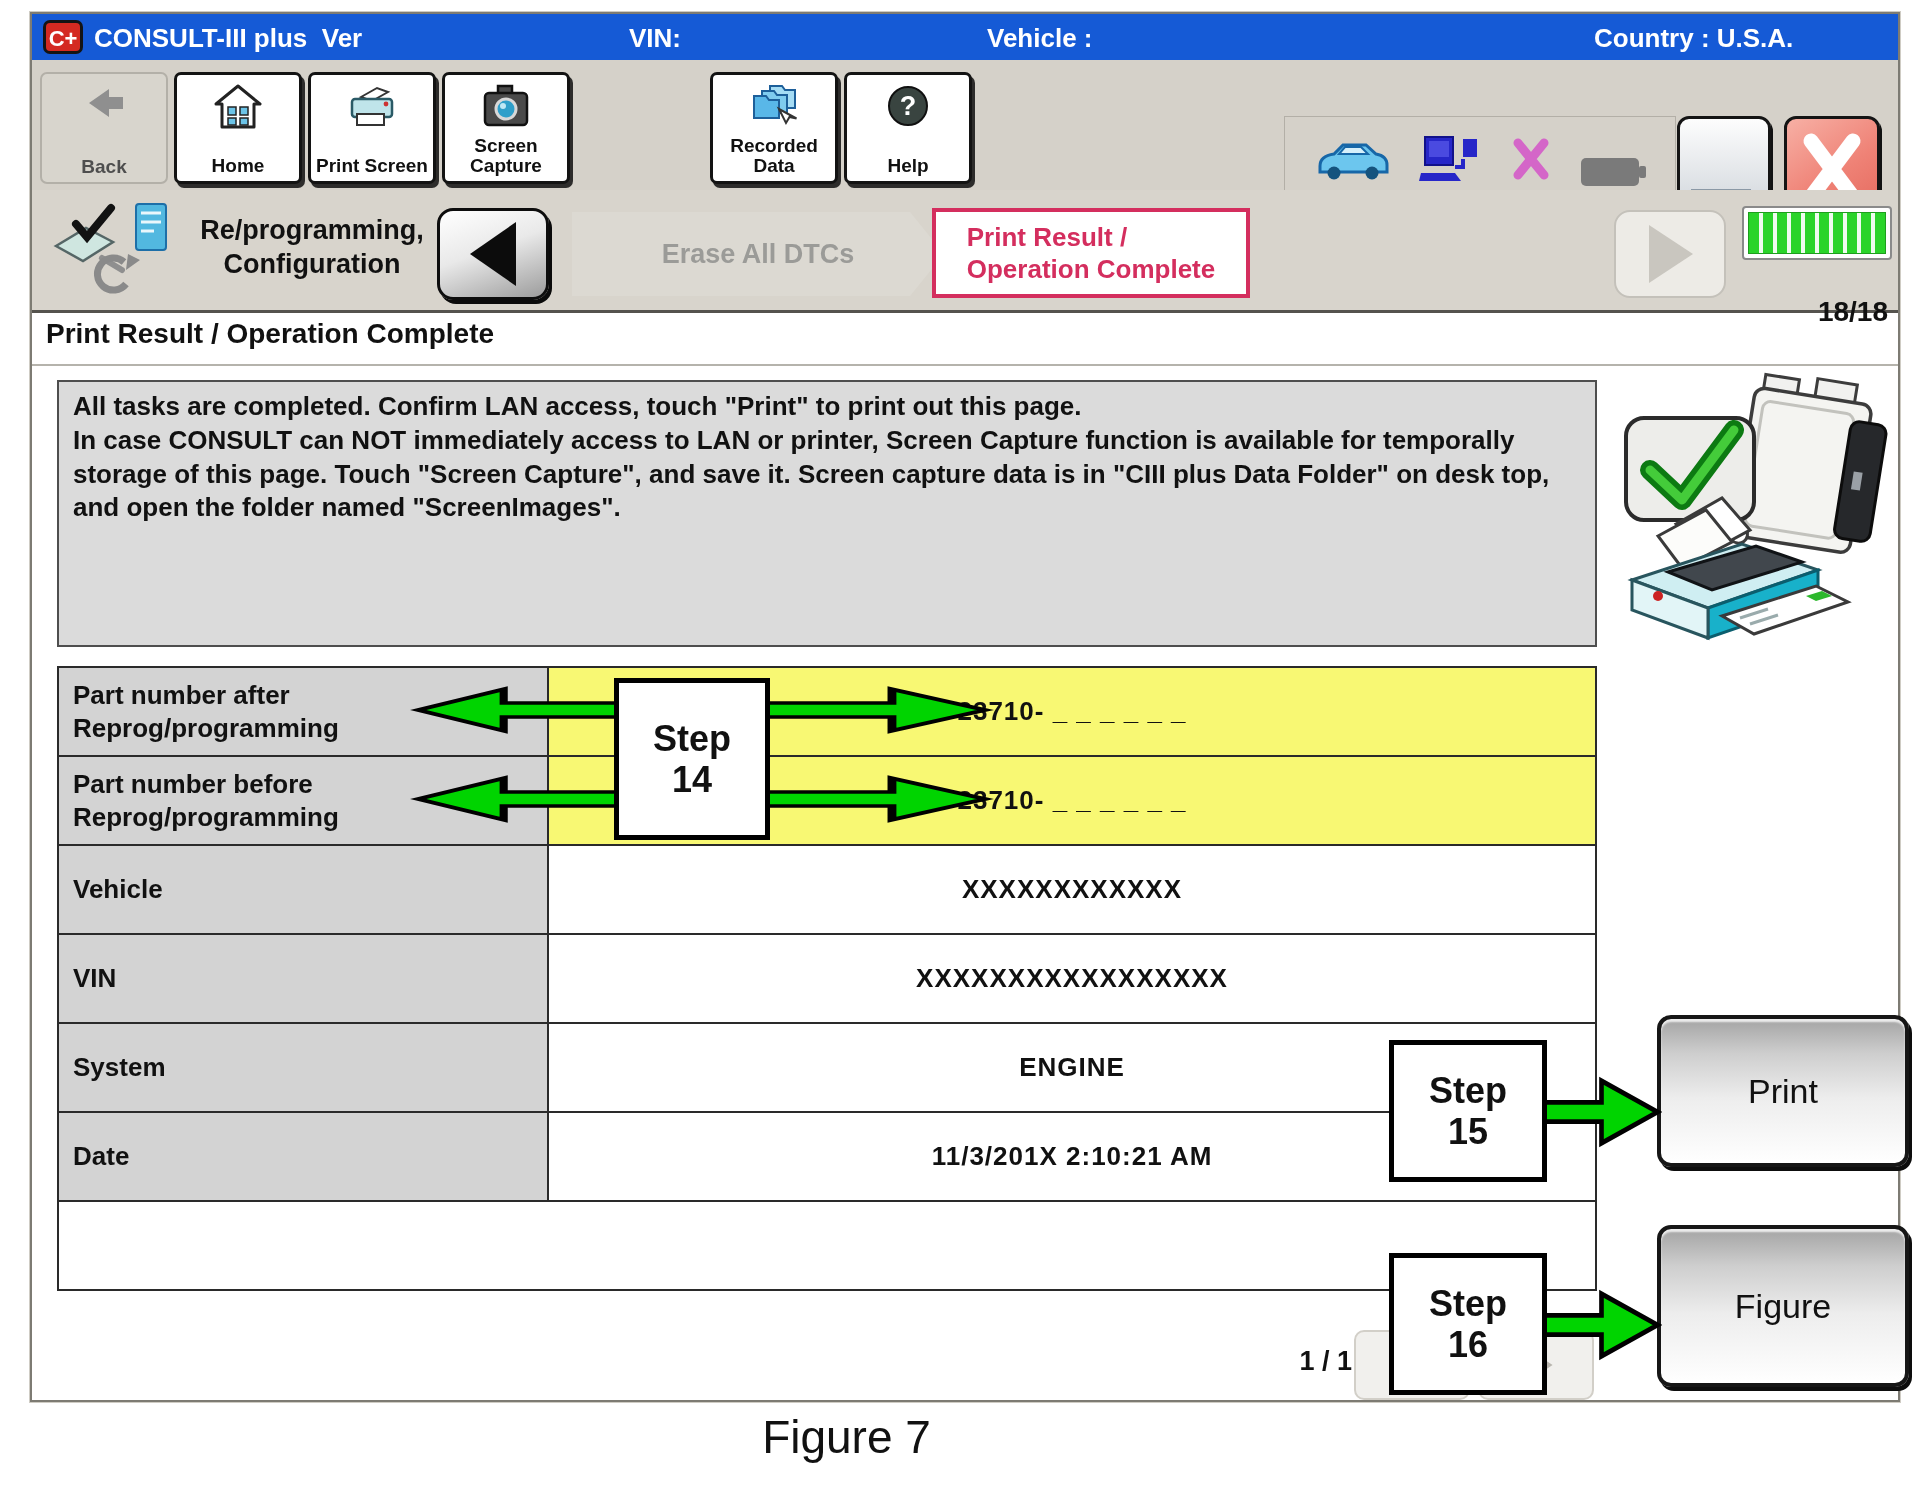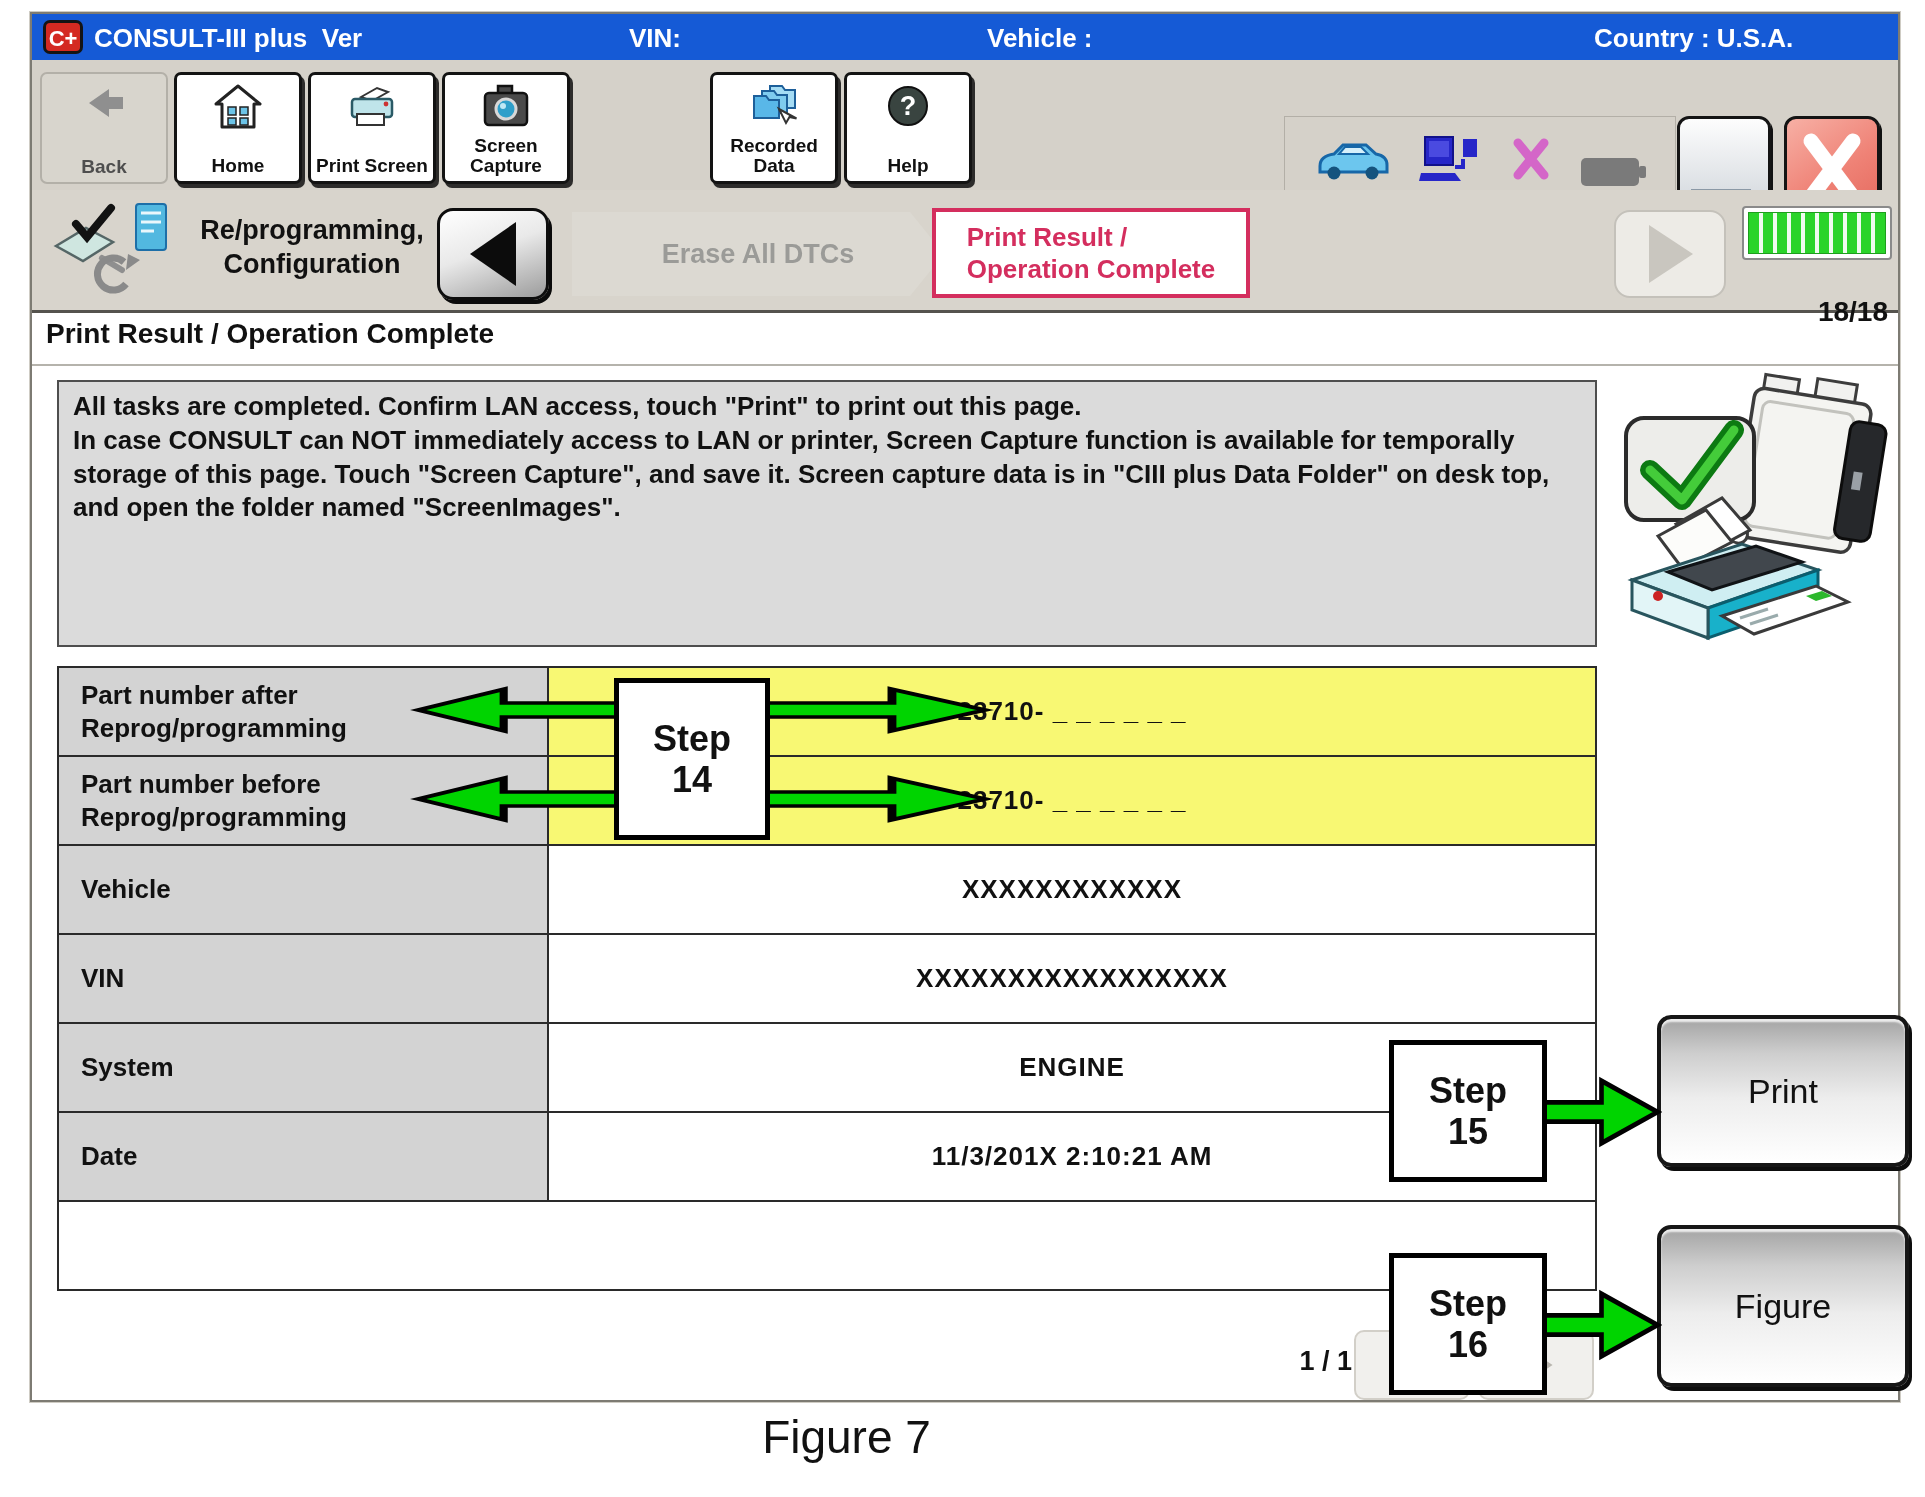--- a/index.html
+++ b/index.html
@@ -62,21 +62,21 @@
   .title-divider{position:absolute;left:0;top:350px;width:100%;height:2px;background:#b5b3ac;}
   .msgbox{position:absolute;left:25px;top:366px;width:1540px;height:267px;background:#dbdbdb;border:2px solid #4e4e4e;
           box-sizing:border-box;padding:8px 14px;font-size:26px;font-weight:bold;line-height:1.3;}
   .illus{position:absolute;left:1578px;top:352px;width:300px;height:310px;}
 
   
   .results-table{position:absolute;left:25px;top:652px;width:1540px;border:2px solid #2a2a2a;background:#fff;box-sizing:border-box;}
   .t-row{display:flex;height:87px;border-bottom:2px solid #2a2a2a;}
   .t-row:last-child{border-bottom:none;}
   .t-label{width:490px;background:#d3d3d3;border-right:2px solid #2a2a2a;display:flex;align-items:center;
-           padding-left:22px;box-sizing:border-box;font-weight:bold;font-size:26px;line-height:1.25;}
+           padding-left:14px;box-sizing:border-box;font-weight:bold;font-size:26px;line-height:1.25;}
   .t-value{flex:1;display:flex;align-items:center;justify-content:center;font-weight:bold;font-size:26px;letter-spacing:1px;}
   .t-row.hl .t-value{background:var(--highlight-yellow,#f8f873);}
 
   
   .step-box{position:absolute;background:#fff;border:5px solid #000;display:flex;align-items:center;justify-content:center;
             text-align:center;font-weight:bold;font-size:36px;line-height:1.15;z-index:6;box-sizing:border-box;}
   .garrow{position:absolute;z-index:5;}
   .garrow polygon{fill:var(--arrow-green,#00d400);stroke:#000;stroke-width:4;}
 
   

